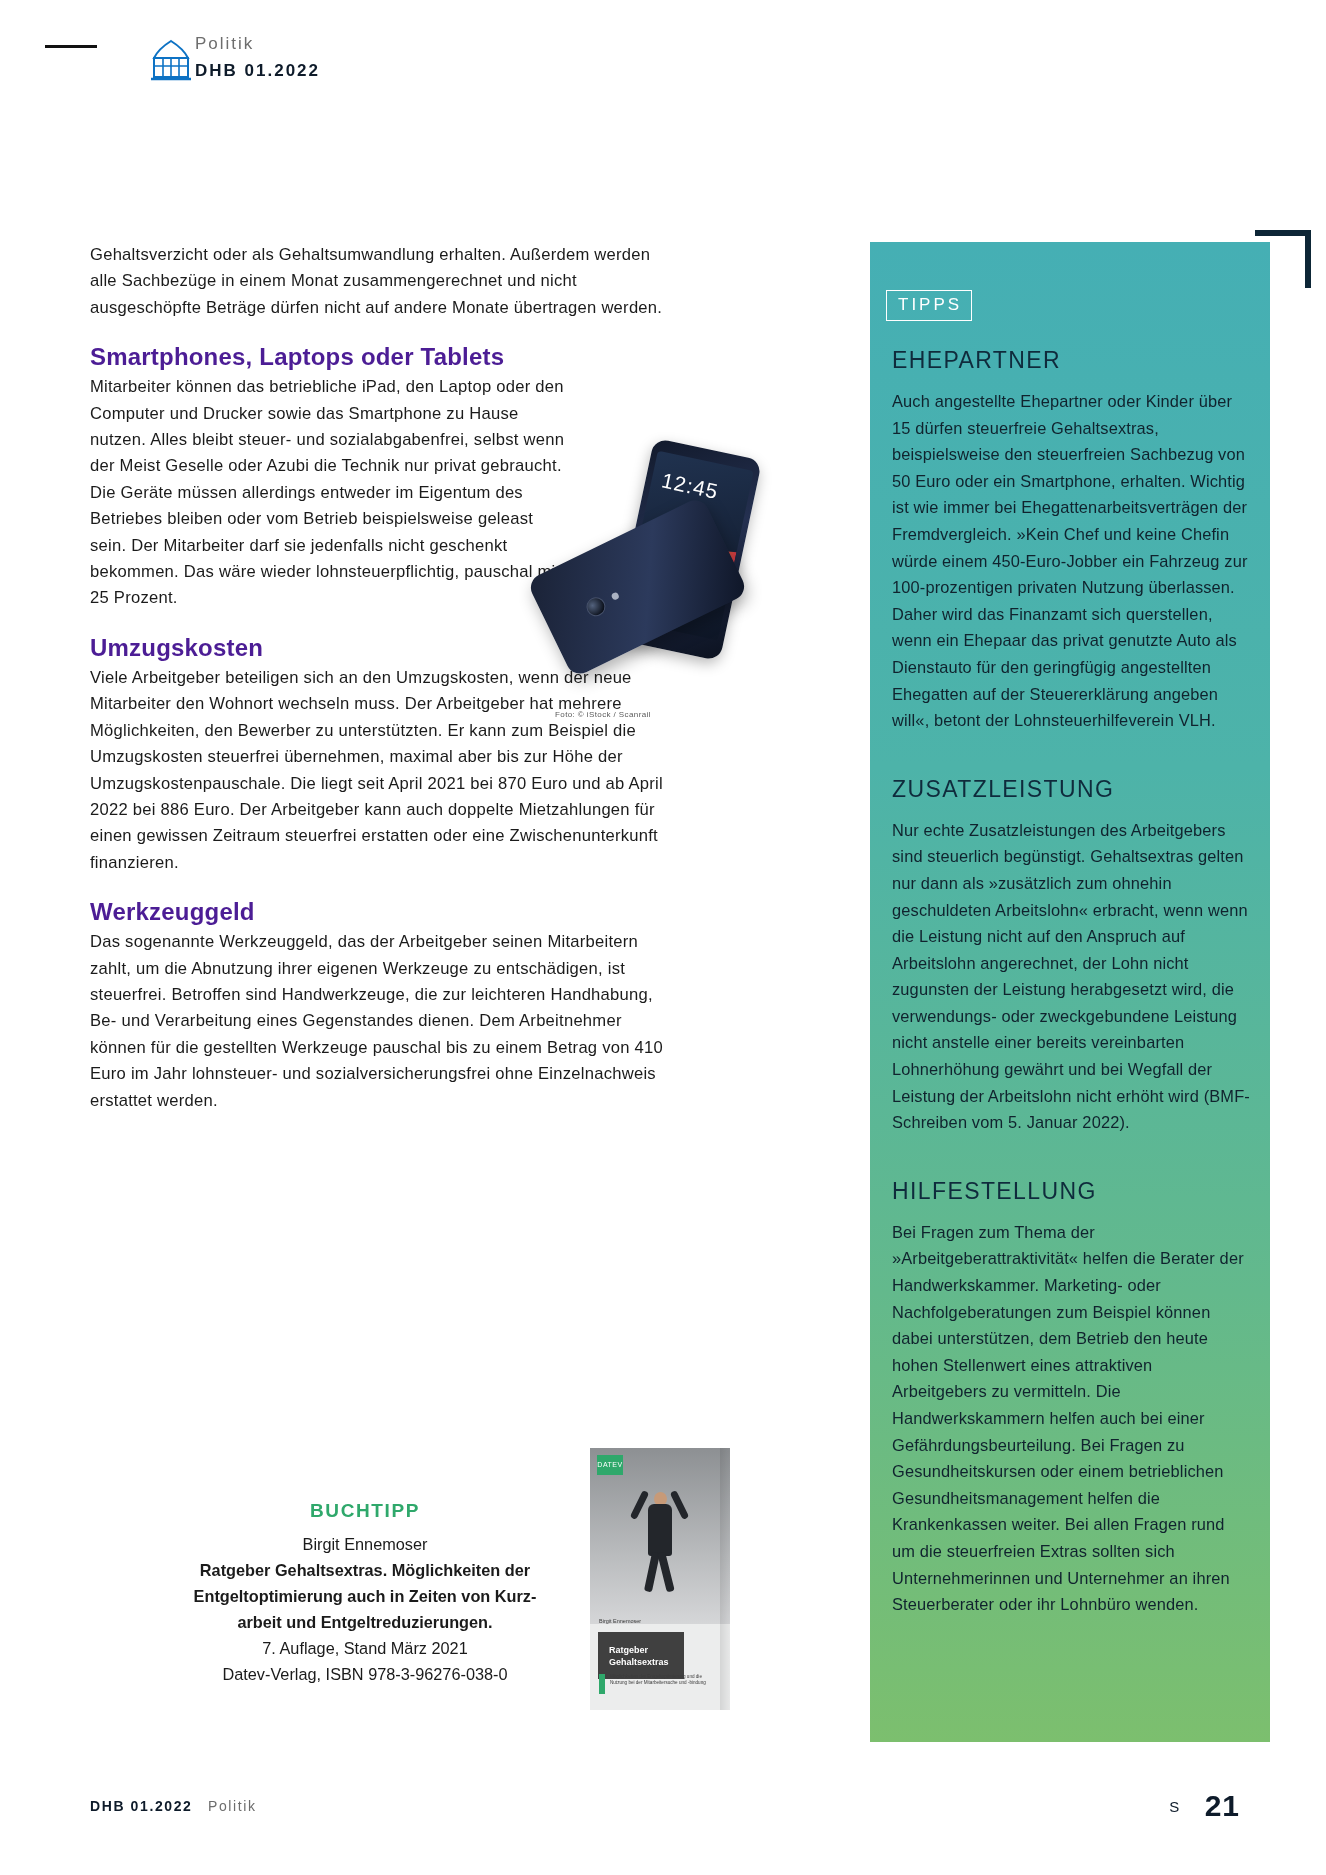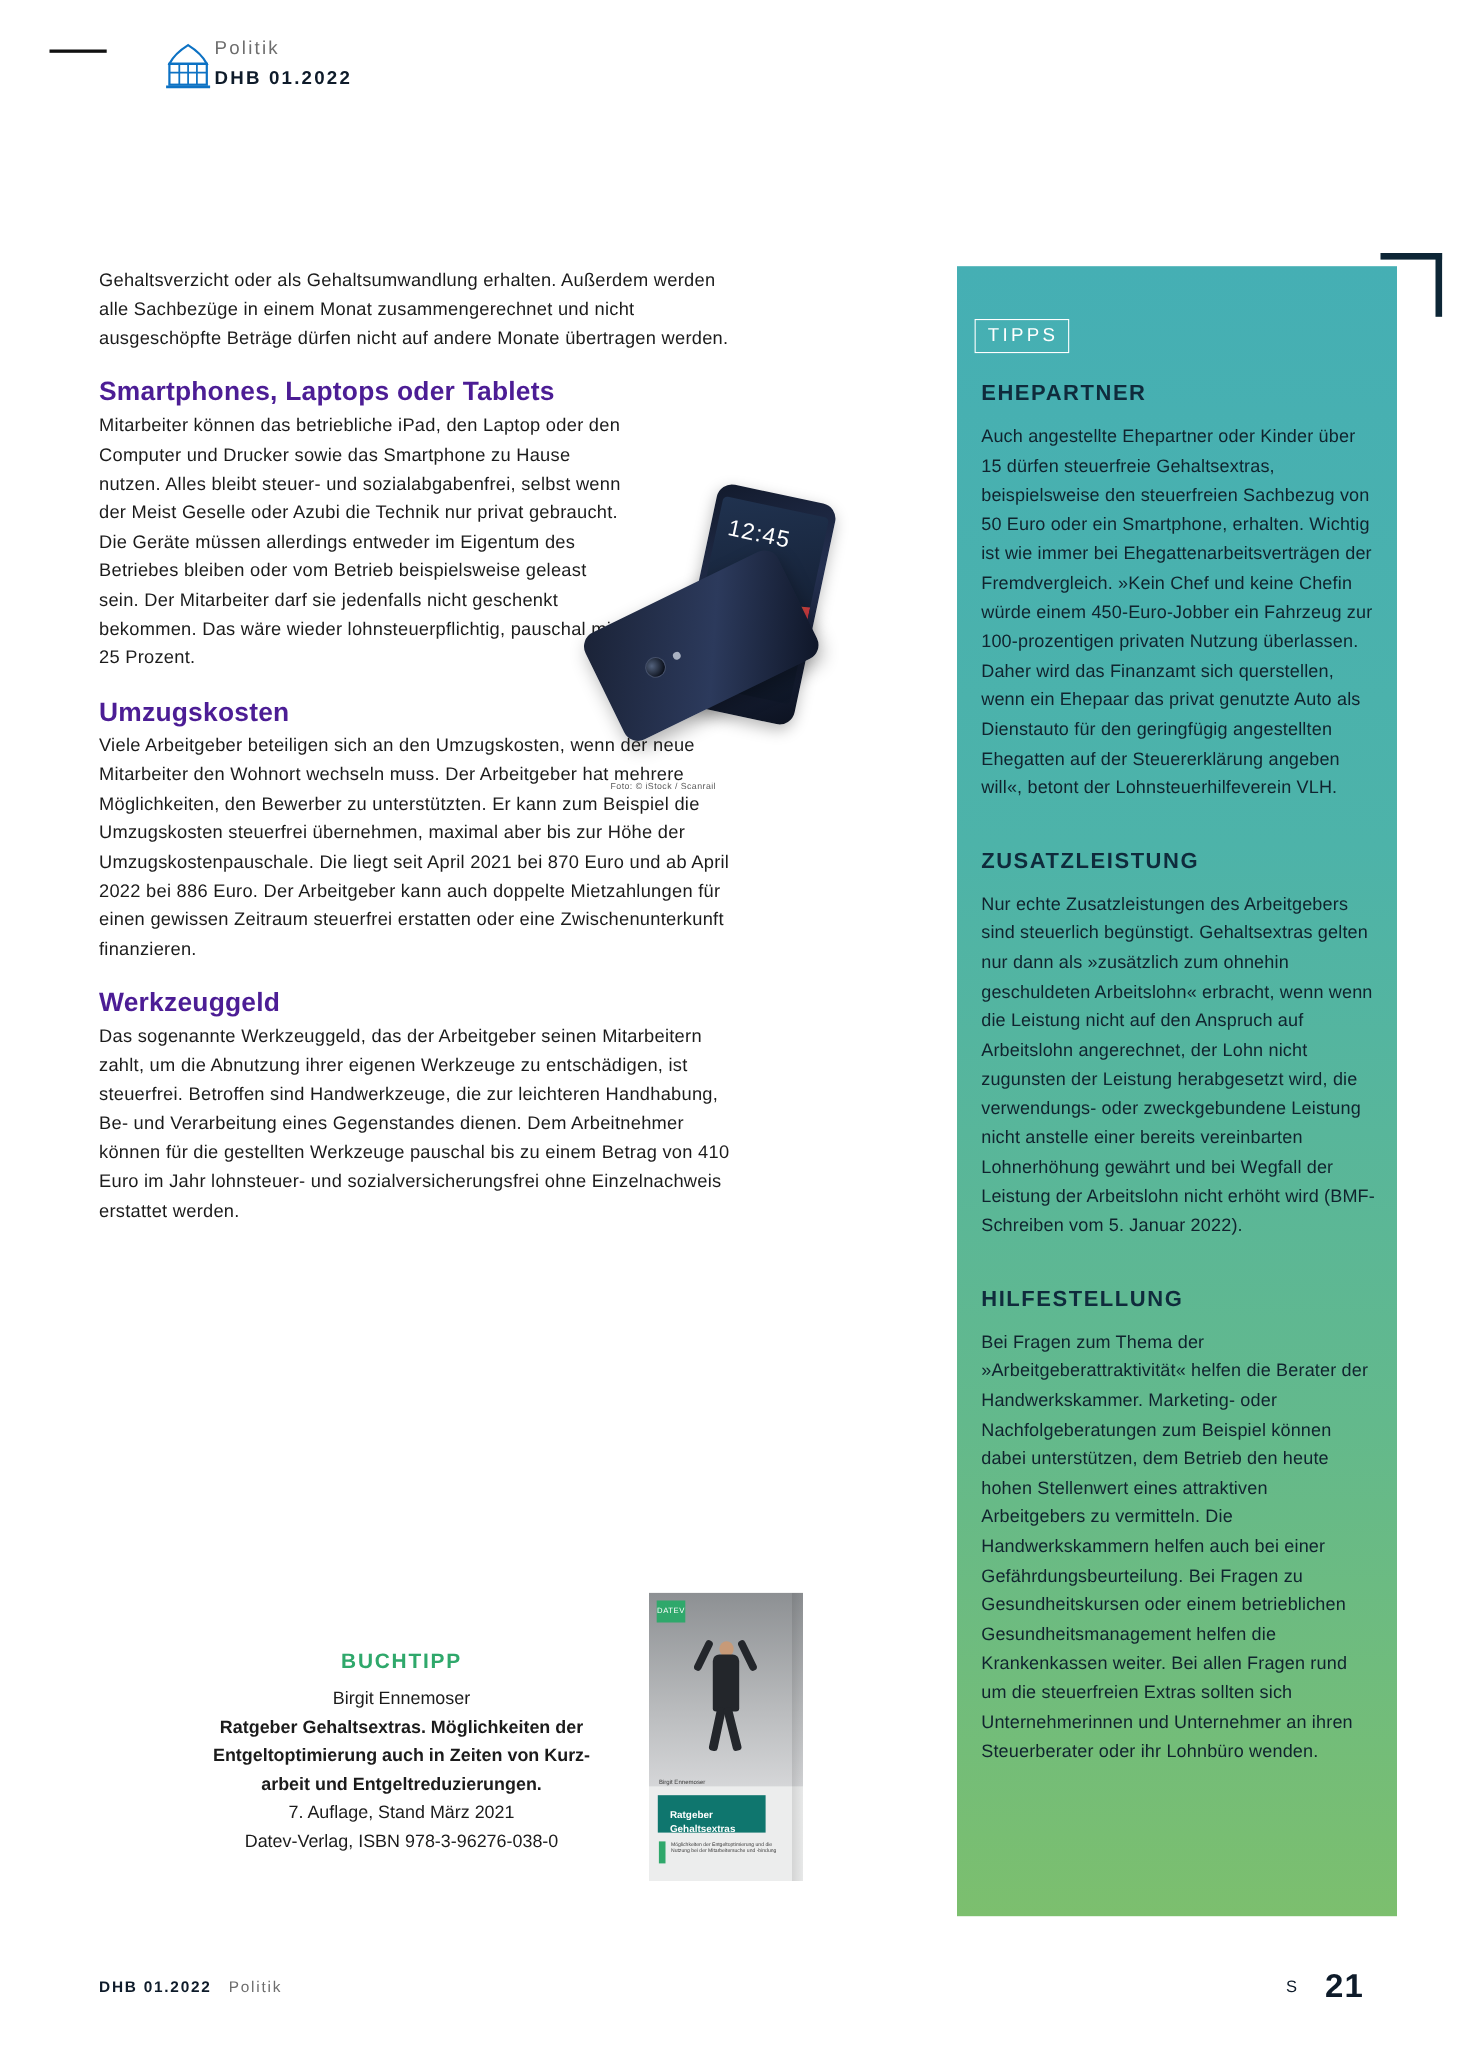--- a/index.html
+++ b/index.html
@@ -310,23 +310,22 @@
     left: 0; right: 0;
     top: 176px;
     bottom: 0;
     background: #eceded;
   }
   .bc-greenbar {
     position: absolute;
     left: 8px;
     top: 8px;
     width: 86px;
-    height: 34px;
-    background: #0f766e;
-    padding-left: 12px;
+    height: 47px;
+    background: #404040;
   }
   .bc-author {
     position: absolute;
     left: 9px;
     top: -6px;
     font-size: 5.5px;
     color: #3b3b3b;
   }
   .bc-title1 {
     position: absolute;
@@ -398,22 +397,22 @@
     letter-spacing: 3px;
     padding: 4px 9px 5px 11px;
   }
   .tip-inner {
     position: absolute;
     left: 22px;
     top: 105px;
     width: 358px;
   }
   .tip-h {
-    font-size: 20px;
-    font-weight: bold;
+    font-size: 23px;
+    font-weight: normal;
     color: #0f2b3c;
     letter-spacing: 1.4px;
     margin: 0 0 14px 0;
   }
   .tip-h.spaced {
     margin-top: 42px;
   }
   .tip-p {
     font-size: 16.4px;
     line-height: 26.6px;

